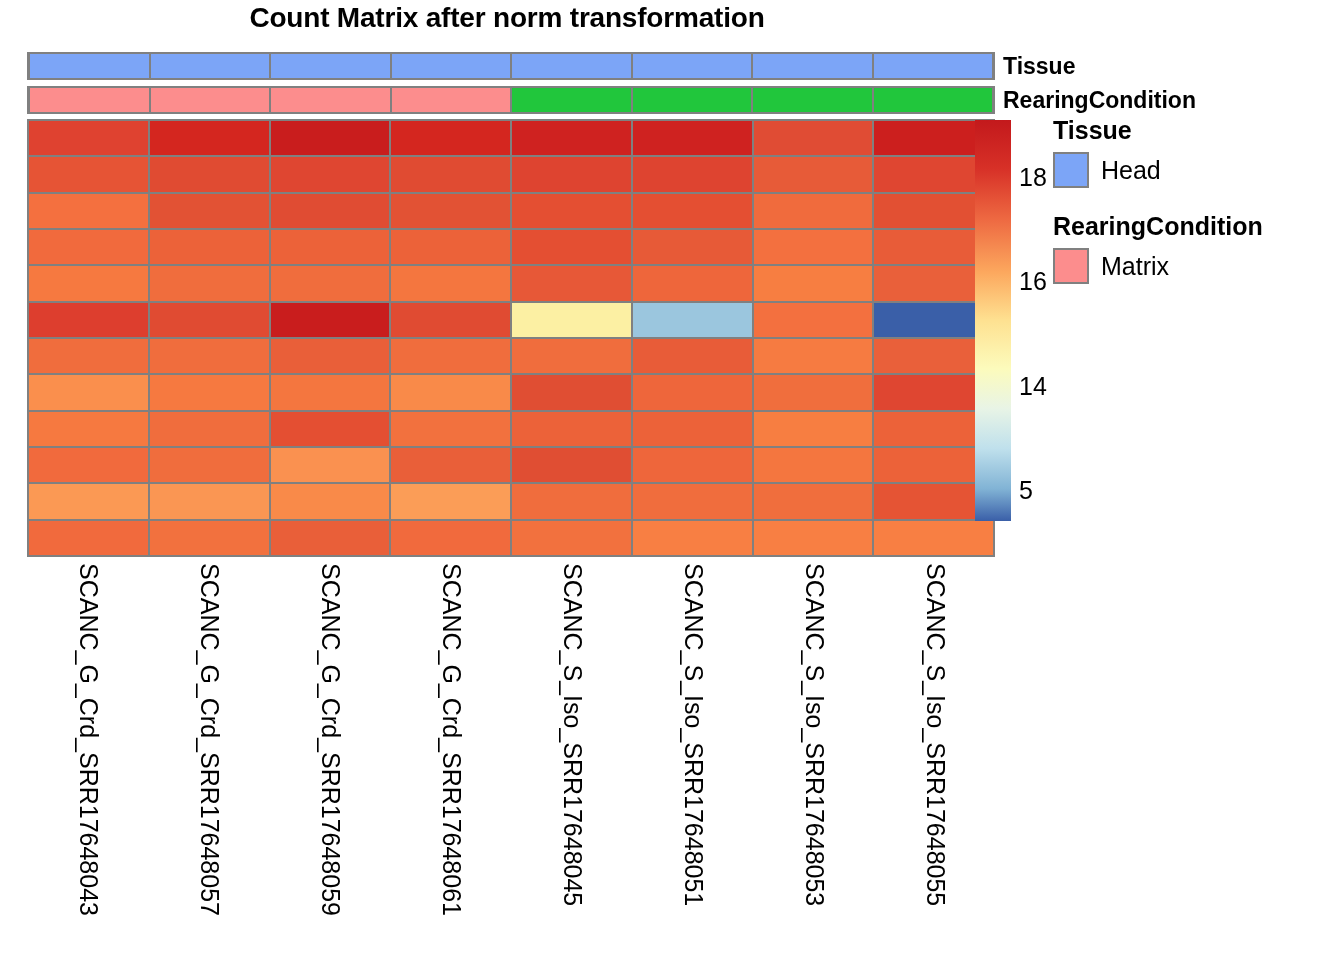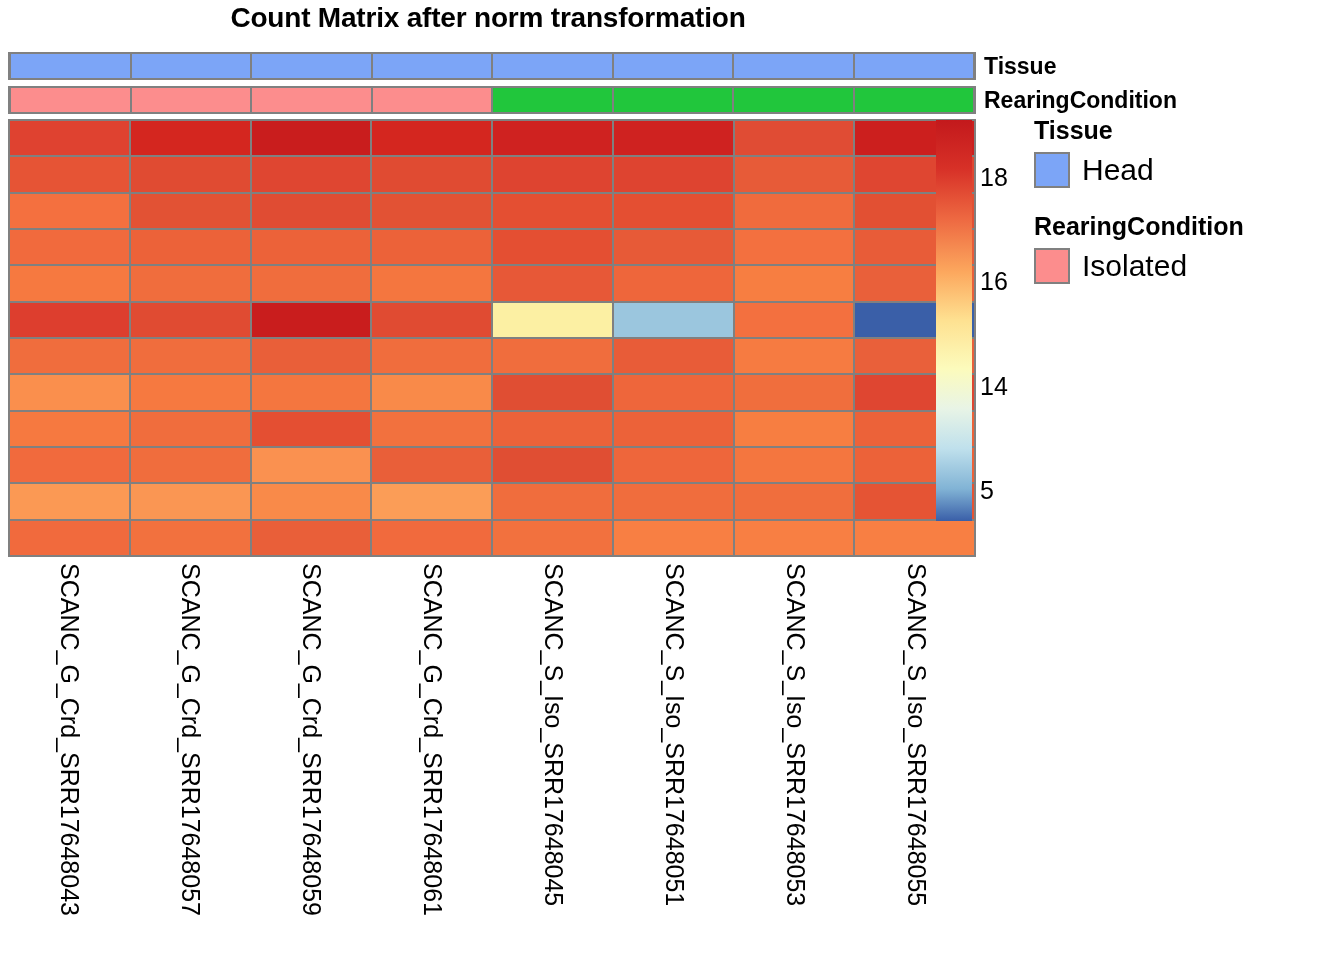--- a/index.html
+++ b/index.html
@@ -11,20 +11,21 @@
     width: 1344px;
     height: 960px;
     font-family: "Liberation Sans", sans-serif;
     overflow: hidden;
     position: relative;
   }
 
   #plot-root {
     position: absolute;
     inset: 0;
+    margin-left: 19px;
   }
 
   
   .plot-title {
     position: absolute;
     left: 0;
     top: 2px;
     width: 976px;
     text-align: center;
     font-size: 28px;
@@ -107,21 +108,21 @@
     transform: rotate(90deg) translateY(-50%);
     font-size: 25px;
     color: #000000;
     white-space: nowrap;
     letter-spacing: 0px;
   }
 
   
   #colorbar-wrap {
     position: absolute;
-    left: 936px;
+    left: 956px;
     top: 120px;
     width: 48px;
     height: 401px;
   }
   #colorbar-gradient {
     width: 36px;
     height: 401px;
   }
   .cbar-tick {
     position: absolute;
@@ -154,21 +155,21 @@
   }
   .legend-swatch {
     width: 36px;
     height: 36px;
     box-sizing: border-box;
     border: 2px solid #808080;
     flex: 0 0 auto;
   }
   .legend-entry-label {
     margin-left: 12px;
-    font-size: 30px;
+    font-size: 25px;
     color: #000000;
     white-space: nowrap;
   }
 </style>
 </head>
 <body>
 
 <div id="plot-root">
 
   <div class="plot-title">Count Matrix after norm transformation</div>
@@ -339,18 +340,18 @@
           <div class="legend-entry-label">Head</div>
         </div>
       </div>
   </div>
 
   <div class="legend-block" id="legend-rearing">
     <div class="legend-heading">RearingCondition</div>
     <div class="legend-entries">
         <div class="legend-entry">
           <div class="legend-swatch" style="background: rgb(252, 141, 141);"></div>
-          <div class="legend-entry-label">Isolated</div>
+          <div class="legend-entry-label">Matrix</div>
         </div>
       </div>
   </div>
 
 </div>
 
 </body></html>

